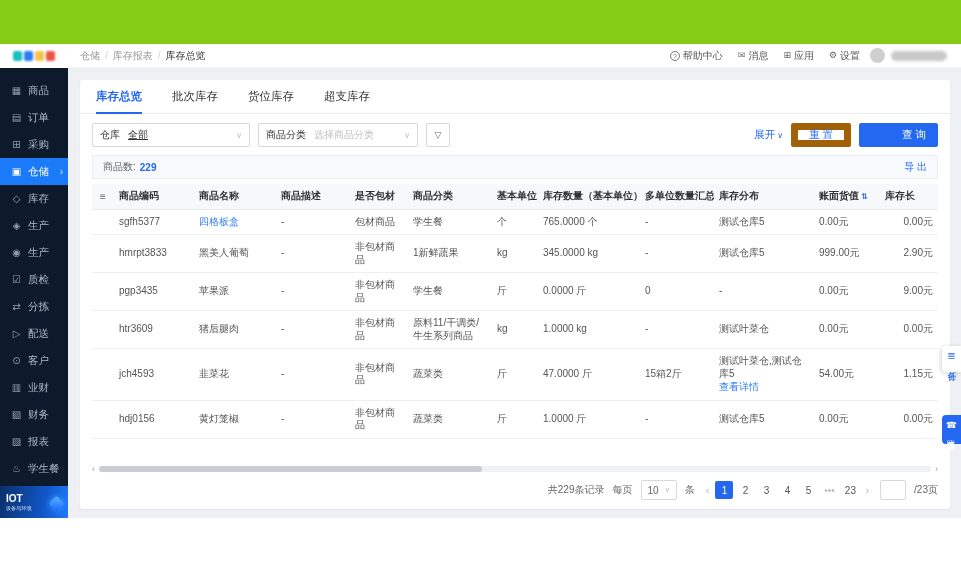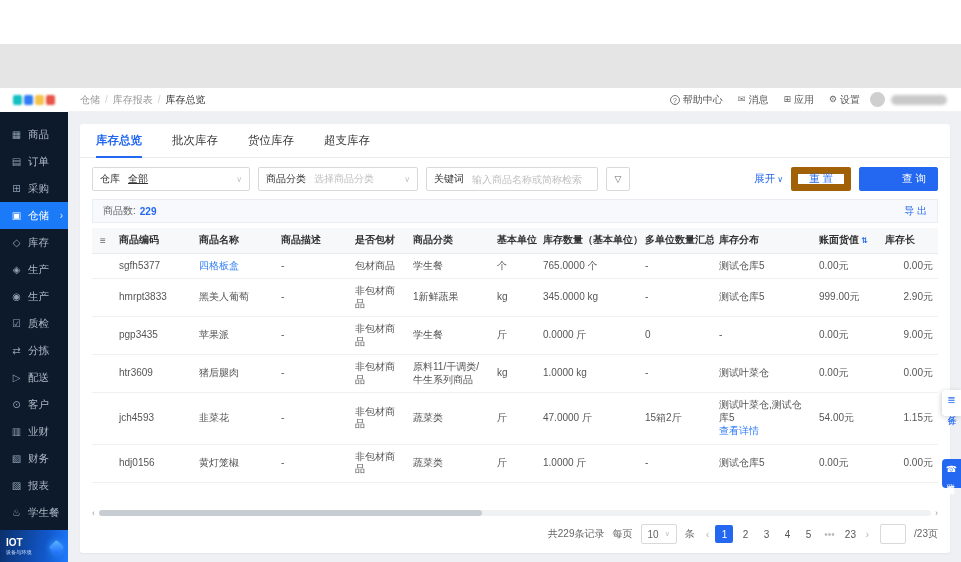--- a/index.html
+++ b/index.html
@@ -1,18 +1,18 @@
 <!DOCTYPE html>
 <html><head>
 <meta charset="utf-8">
 <style>
   * { box-sizing: border-box; }
   html,body { margin:0; padding:0; background:#fff; }
-  .page { position:relative; width:961px; height:518px; background:#e5e5e5; overflow:hidden;
-          font-family:"Liberation Sans","DejaVu Sans",sans-serif; color:#333;margin-top:44px; }
+  .page { position:relative; width:961px; height:518px; background:#84cc16; overflow:hidden;
+          font-family:"Liberation Sans","DejaVu Sans",sans-serif; color:#333; }
 
   
   .logo-area { position:absolute; left:0; top:44px; width:68px; height:24px; background:#fff;
                display:flex; align-items:center; justify-content:center; }
   .logo-bars { display:flex; gap:2px; filter:blur(1.3px); }
   .logo-bars i { display:block; width:9px; height:10px; border-radius:2px; }
   .lb1{background:#14c0c0;} .lb2{background:#2f7cf6;} .lb3{background:#f6c24a;} .lb4{background:#e85446;}
 
   .topbar { position:absolute; left:68px; top:44px; right:0; height:24px; background:#fff;
             display:flex; align-items:center; padding:0 14px 0 12px; font-size:10px;
@@ -259,24 +259,20 @@
       <div class="filter-row">
         <div class="field w-warehouse">
           <span class="f-label">仓库</span>
           <span class="f-value">全部</span>
           <span class="f-caret">∨</span>
         </div>
         <div class="field w-category">
           <span class="f-label">商品分类</span>
           <span class="f-ph">选择商品分类</span>
           <span class="f-caret">∨</span>
-        </div>
-        <div class="field w-keyword">
-          <span class="f-label">关键词</span>
-          <input class="kw-input" placeholder="输入商品名称或简称检索" style="">
         </div>
         <div class="funnel-btn">
           <span>▽</span>
         </div>
         <div class="fr-spacer"></div>
         <div class="expand-link">
           <span>展开</span>
           <span class="f-caret">∨</span>
         </div>
         <div class="btn btn-reset">重 置</div>

